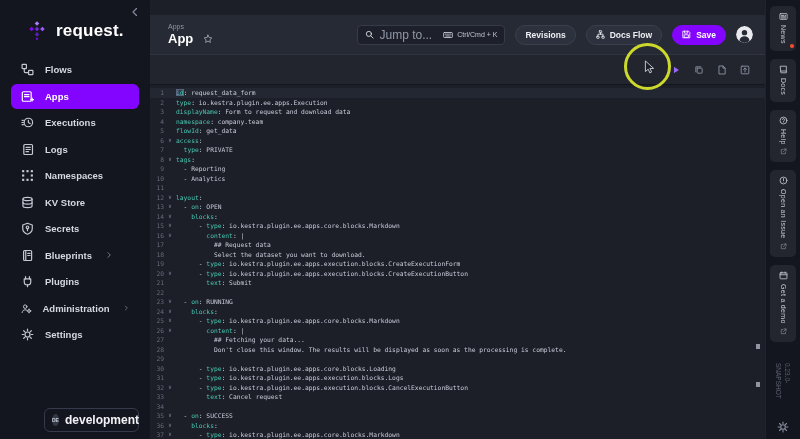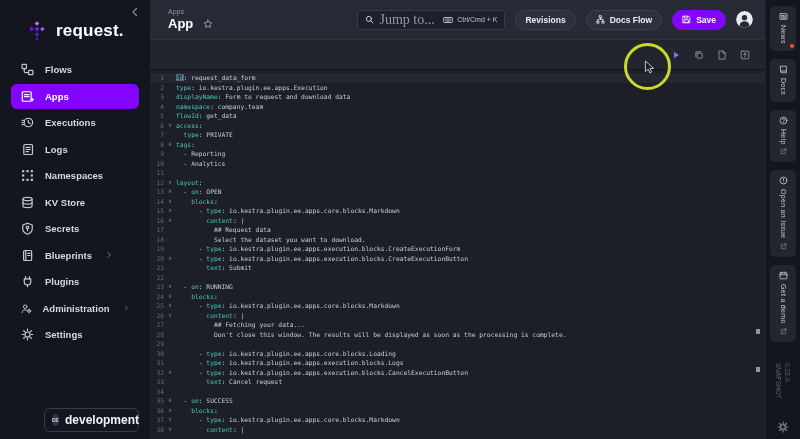--- a/index.html
+++ b/index.html
@@ -20,31 +20,31 @@
   .nav-item.active .icon { color:#fff; }
   .nav-item .chev { width:8px; height:8px; color:#9aa0ad; margin-left:2px; }
   .tenant { position:absolute; left:44px; right:11px; bottom:7px; height:24px; border:1px solid #353a4c;
     border-radius:6px; display:flex; align-items:center; gap:6px; padding:0 7px; cursor:pointer; }
   .tenant-badge { width:12px; height:12px; border-radius:50%; background:#343949; color:#c7cbd6;
     font-size:5px; font-weight:700; display:flex; align-items:center; justify-content:center; }
   .tenant-label { font-size:12px; font-weight:700; color:#f2f3f6; }
   .tenant .swap { margin-left:auto; width:10px; height:10px; color:#9aa0ad; }
 
   
-  .main { flex:1; min-width:0; display:flex; flex-direction:column; }
+  .main { flex:1; min-width:0; display:flex; flex-direction:column;margin-top:15px; }
   .topbar { height:40px; flex:0 0 40px; background:#262a34; border-bottom:1px solid #30343f;
     display:flex; align-items:center; padding:0 12px 0 18px; gap:10px; }
   .title-block { display:flex; flex-direction:column; justify-content:center; }
   .breadcrumb { font-size:7px; color:#8f94a1; margin-bottom:1px; cursor:pointer; }
   .title-row { display:flex; align-items:center; gap:10px; }
   .title-row h1 { font-size:13px; font-weight:700; color:#fff; }
   .star { width:10px; height:10px; color:#9aa0ad; cursor:pointer; }
   .search-pill { margin-left:auto; width:148px; height:20px; background:#1d202a; border:1px solid #363b49;
     border-radius:4px; display:flex; align-items:center; gap:5px; padding:0 7px; cursor:pointer; }
-  .search-pill .ph { font-size:14px; color:#9098a6;font-family:Liberation Serif, serif; }
+  .search-pill .ph { font-size:12px; color:#9098a6; }
   .search-pill .sc { margin-left:auto; display:flex; align-items:center; gap:4px; font-size:7px; color:#c2c6d0; }
   .btn { height:20px; padding:0 9px; border-radius:10px; background:#2c313d; border:1px solid #3a3f4d;
     color:#eceef2; font-size:8.5px; font-weight:600; display:flex; align-items:center; gap:5px; cursor:pointer; }
   .btn.save { background:var(--accent); border-color:var(--accent); color:#fff; }
   .avatar { width:17px; height:17px; border-radius:50%; overflow:hidden; cursor:pointer; }
 
   .editor-toolbar { height:30px; flex:0 0 30px; background:#22252e; border-bottom:1px solid #14161d;
     display:flex; align-items:center; justify-content:flex-end; gap:13px; padding-right:15px; }
   .tb-icon { width:10px; height:10px; color:#8890a2; cursor:pointer; }
   .tb-icon.accent { color:#9a66ff; }

